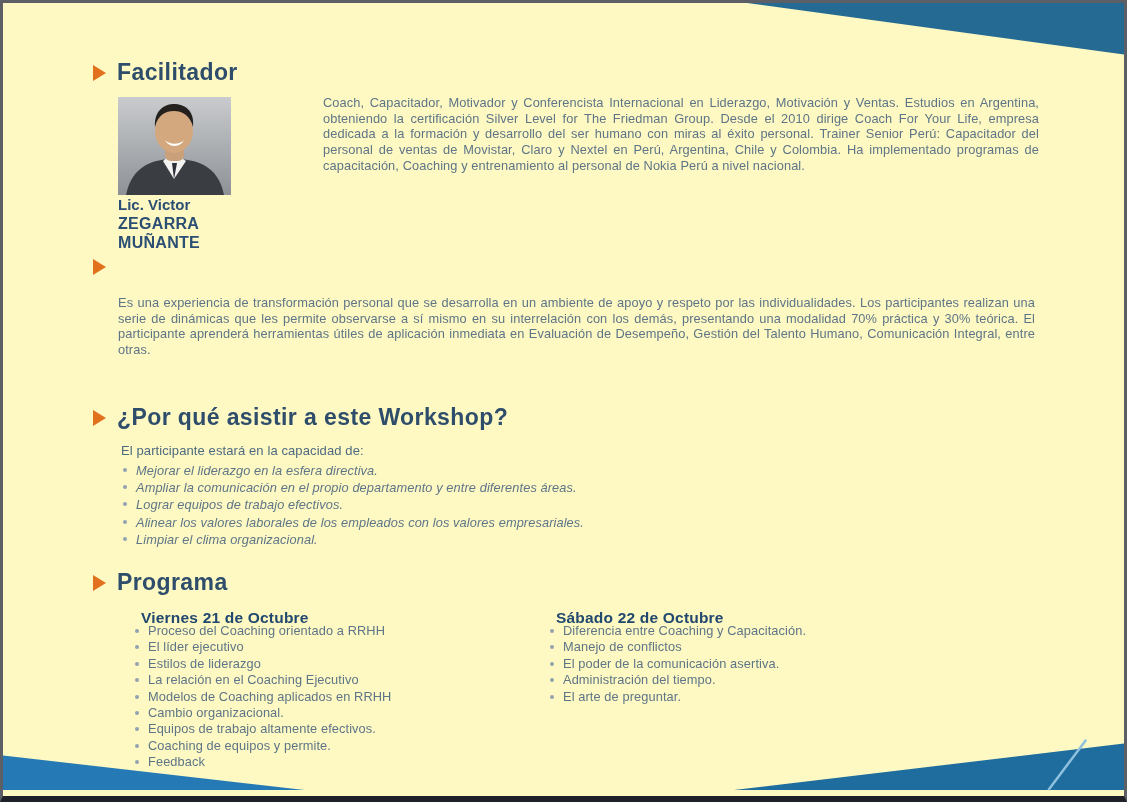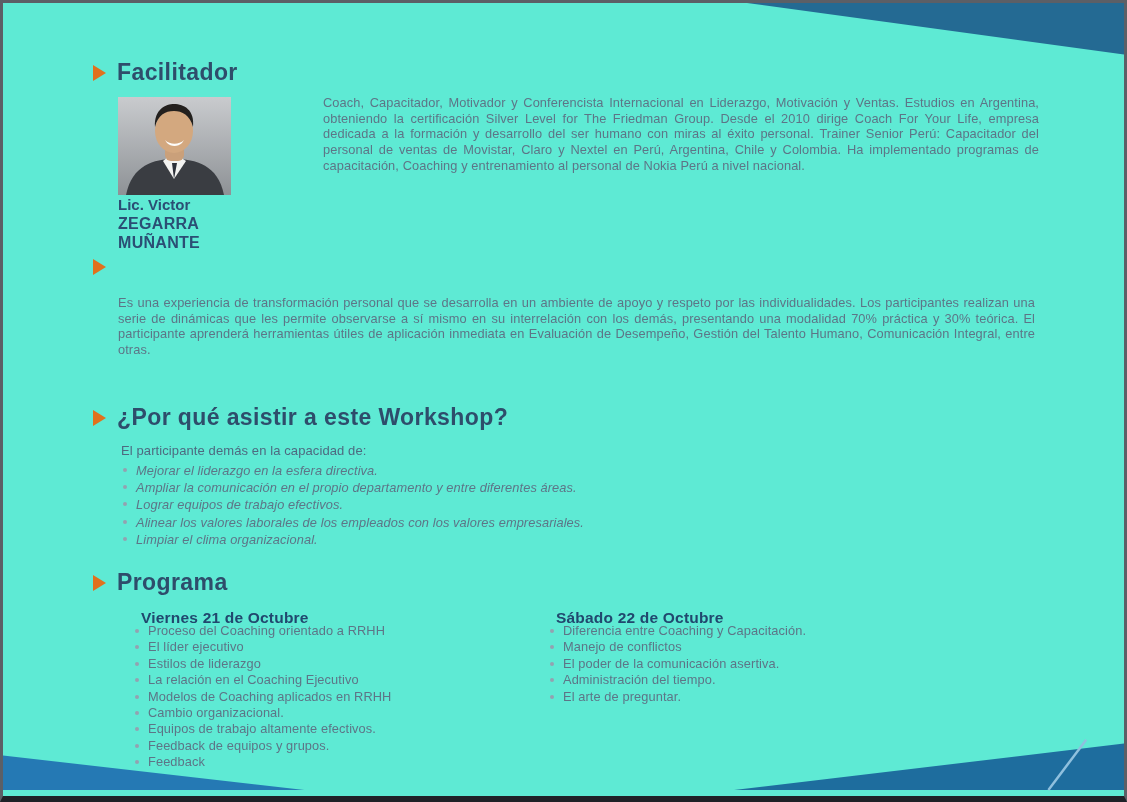--- a/index.html
+++ b/index.html
@@ -1,20 +1,20 @@
 <!DOCTYPE html>
 <html><head>
 <meta charset="utf-8">
 <style>
   html,body { margin:0; padding:0; background:#c9c9c9; }
   .slide {
     position:relative;
     width:1127px; height:802px;
     box-sizing:border-box;
-    background:#5eead4;
+    background:#fef9c3;
     border:3px solid #5c5f66;
     border-bottom:6px solid #1e2127;
     overflow:hidden;
     font-family:"Liberation Sans", sans-serif;
   }
   .decor { position:absolute; inset:0; width:100%; height:100%; pointer-events:none; }
 
   .section-head { position:absolute; display:flex; align-items:center; gap:11px; }
   .arrow-icon {
     width:0; height:0; flex:0 0 auto;
@@ -109,21 +109,21 @@
     <span class="arrow-icon"></span>
   </div>
 
   <p class="body-text" style="left:115px; top:292px; width:917px; margin:0;">Es una experiencia de transformación personal que se desarrolla en un ambiente de apoyo y respeto por las individualidades. Los participantes realizan una serie de dinámicas que les permite observarse a sí mismo en su interrelación con los demás, presentando una modalidad 70% práctica y 30% teórica. El participante aprenderá herramientas útiles de aplicación inmediata en Evaluación de Desempeño, Gestión del Talento Humano, Comunicación Integral, entre otras.</p>
 
   <div class="section-head" style="left:90px; top:401px;">
     <span class="arrow-icon"></span>
     <h2>¿Por qué asistir a este Workshop?</h2>
   </div>
 
-  <div class="intro-line" style="left:118px; top:440px;">El participante demás en la capacidad de:</div>
+  <div class="intro-line" style="left:118px; top:440px;">El participante estará en la capacidad de:</div>
 
   <ul class="dot-list why" style="left:120px; top:459px; width:720px;">
     <li>
         <span class="dot-icon"></span>
         <span>Mejorar el liderazgo en la esfera directiva.</span>
       </li>
     <li>
         <span class="dot-icon"></span>
         <span>Ampliar la comunicación en el propio departamento y entre diferentes áreas.</span>
       </li>
@@ -171,21 +171,21 @@
     <li>
         <span class="dot-icon"></span>
         <span>Cambio organizacional.</span>
       </li>
     <li>
         <span class="dot-icon"></span>
         <span>Equipos de trabajo altamente efectivos.</span>
       </li>
     <li>
         <span class="dot-icon"></span>
-        <span>Feedback de equipos y grupos.</span>
+        <span>Coaching de equipos y permite.</span>
       </li>
     <li>
         <span class="dot-icon"></span>
         <span>Feedback</span>
       </li>
   </ul>
 
   <h3 class="day-title" style="left:545px; top:598px;">Sábado 22 de Octubre</h3>
   <ul class="dot-list prog" style="left:547px; top:620px; width:380px;">
     <li>

